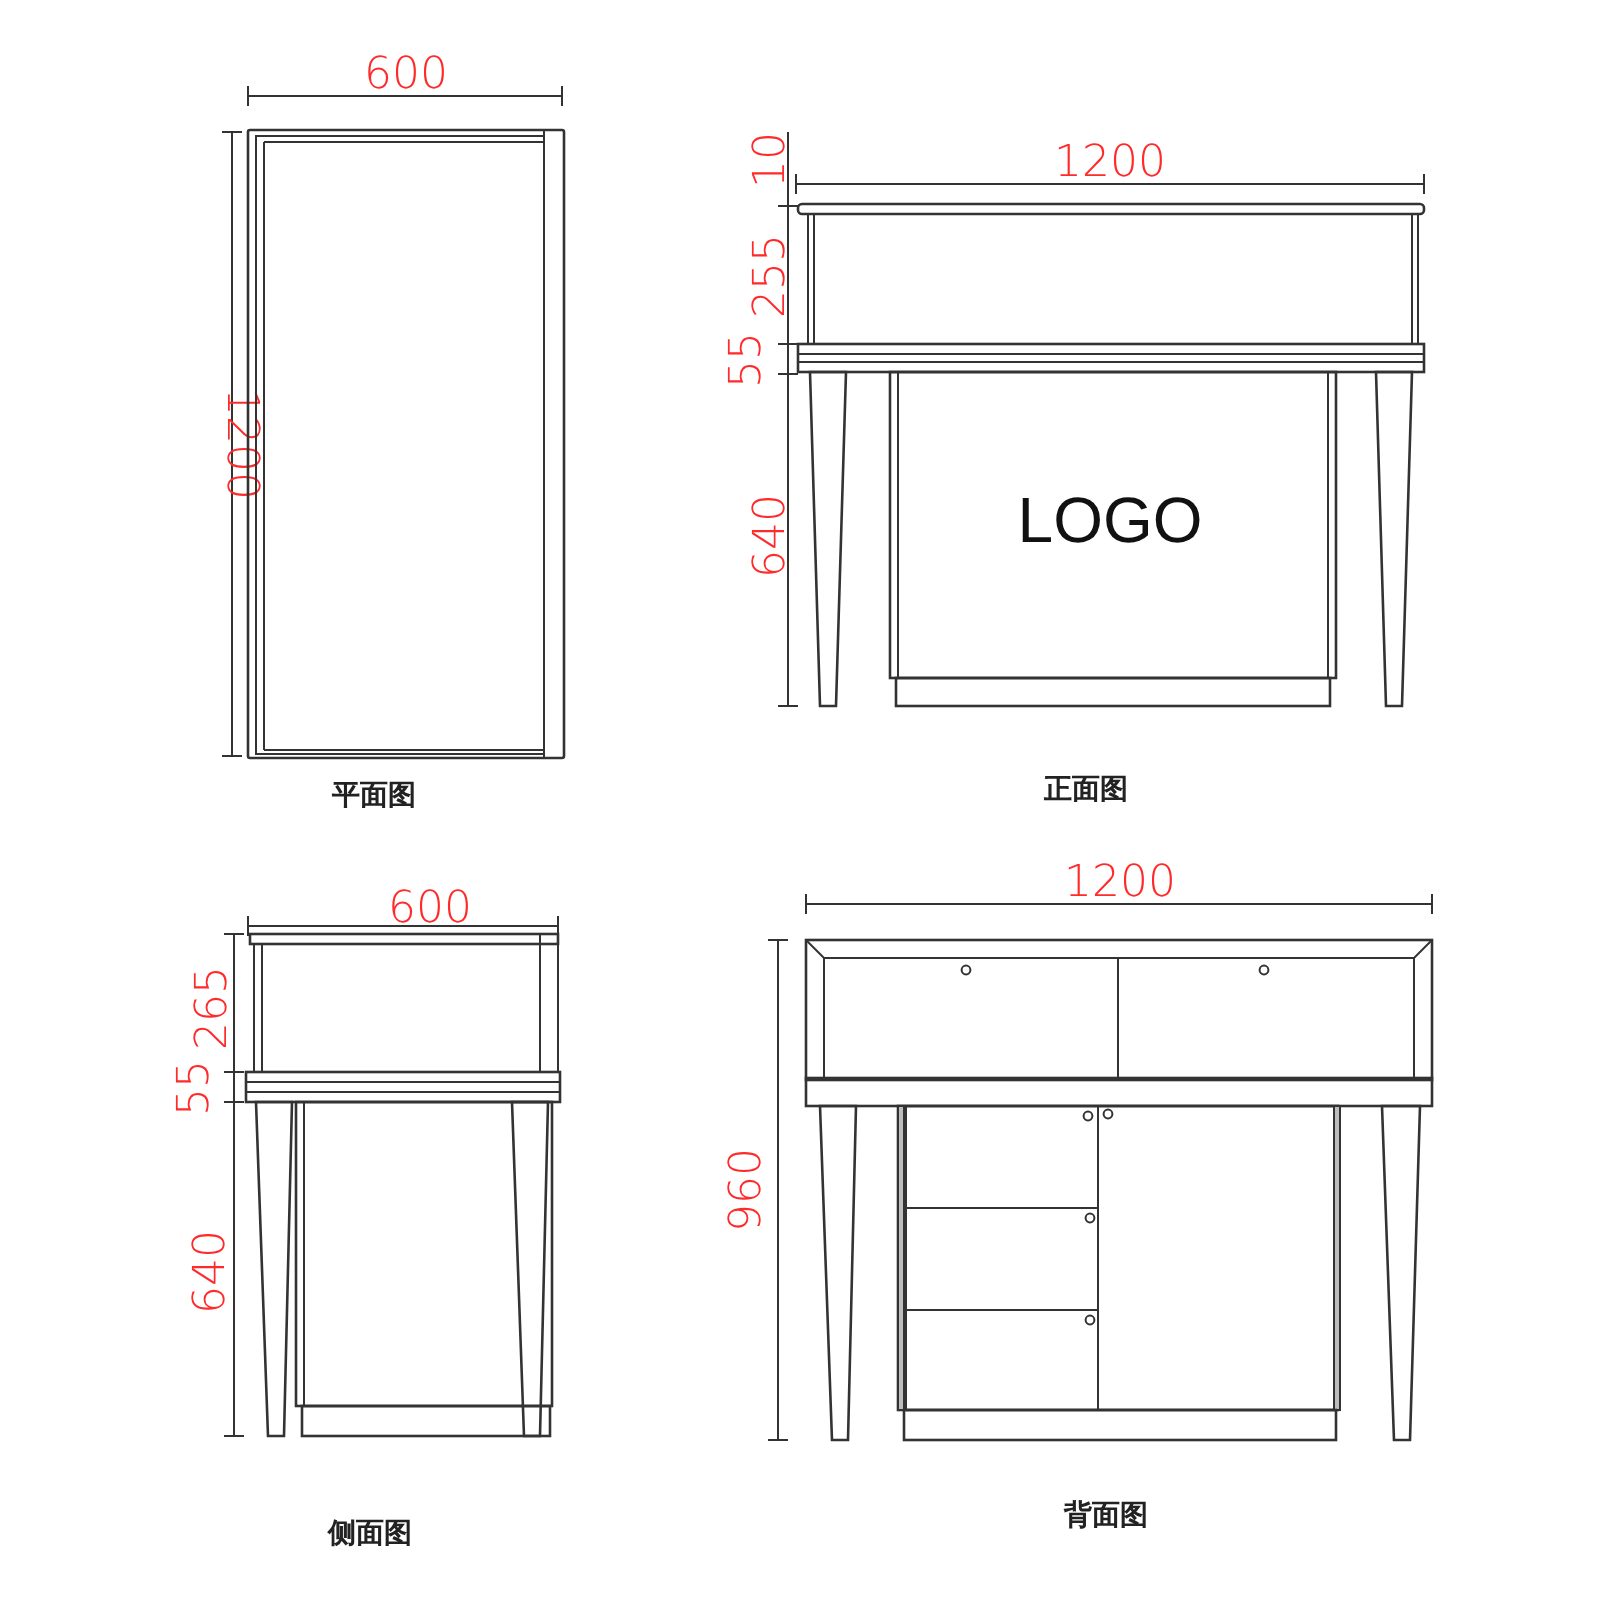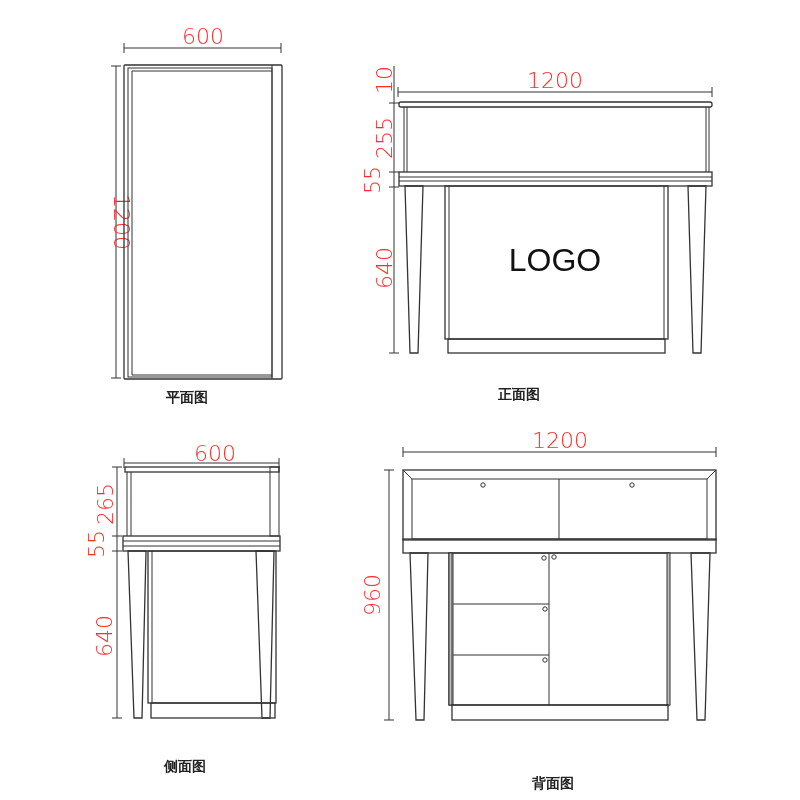--- a/index.html
+++ b/index.html
@@ -142,15 +142,15 @@
     <line class="ln2" x1="453" y1="655" x2="549" y2="655"></line>
     <circle class="ln2" cx="544" cy="558" r="2.2"></circle>
     <circle class="ln2" cx="554" cy="557" r="2.2"></circle>
     <circle class="ln2" cx="545" cy="609" r="2.2"></circle>
     <circle class="ln2" cx="545" cy="660" r="2.2"></circle>
     <rect class="ln" x="452" y="705" width="216" height="15"></rect>
   </g>
 </svg>
 
 <div class="cap" style="left:166px; top:389px;">平面图</div>
-<div class="cap" style="left:498px; top:386px;">正面图</div>
+<div class="cap" style="left:522px; top:386px;">正面图</div>
 <div class="cap" style="left:164px; top:758px;">侧面图</div>
-<div class="cap" style="left:532px; top:775px;">背面图</div>
+<div class="cap" style="left:532px; top:749px;">背面图</div>
 
 </body></html>

